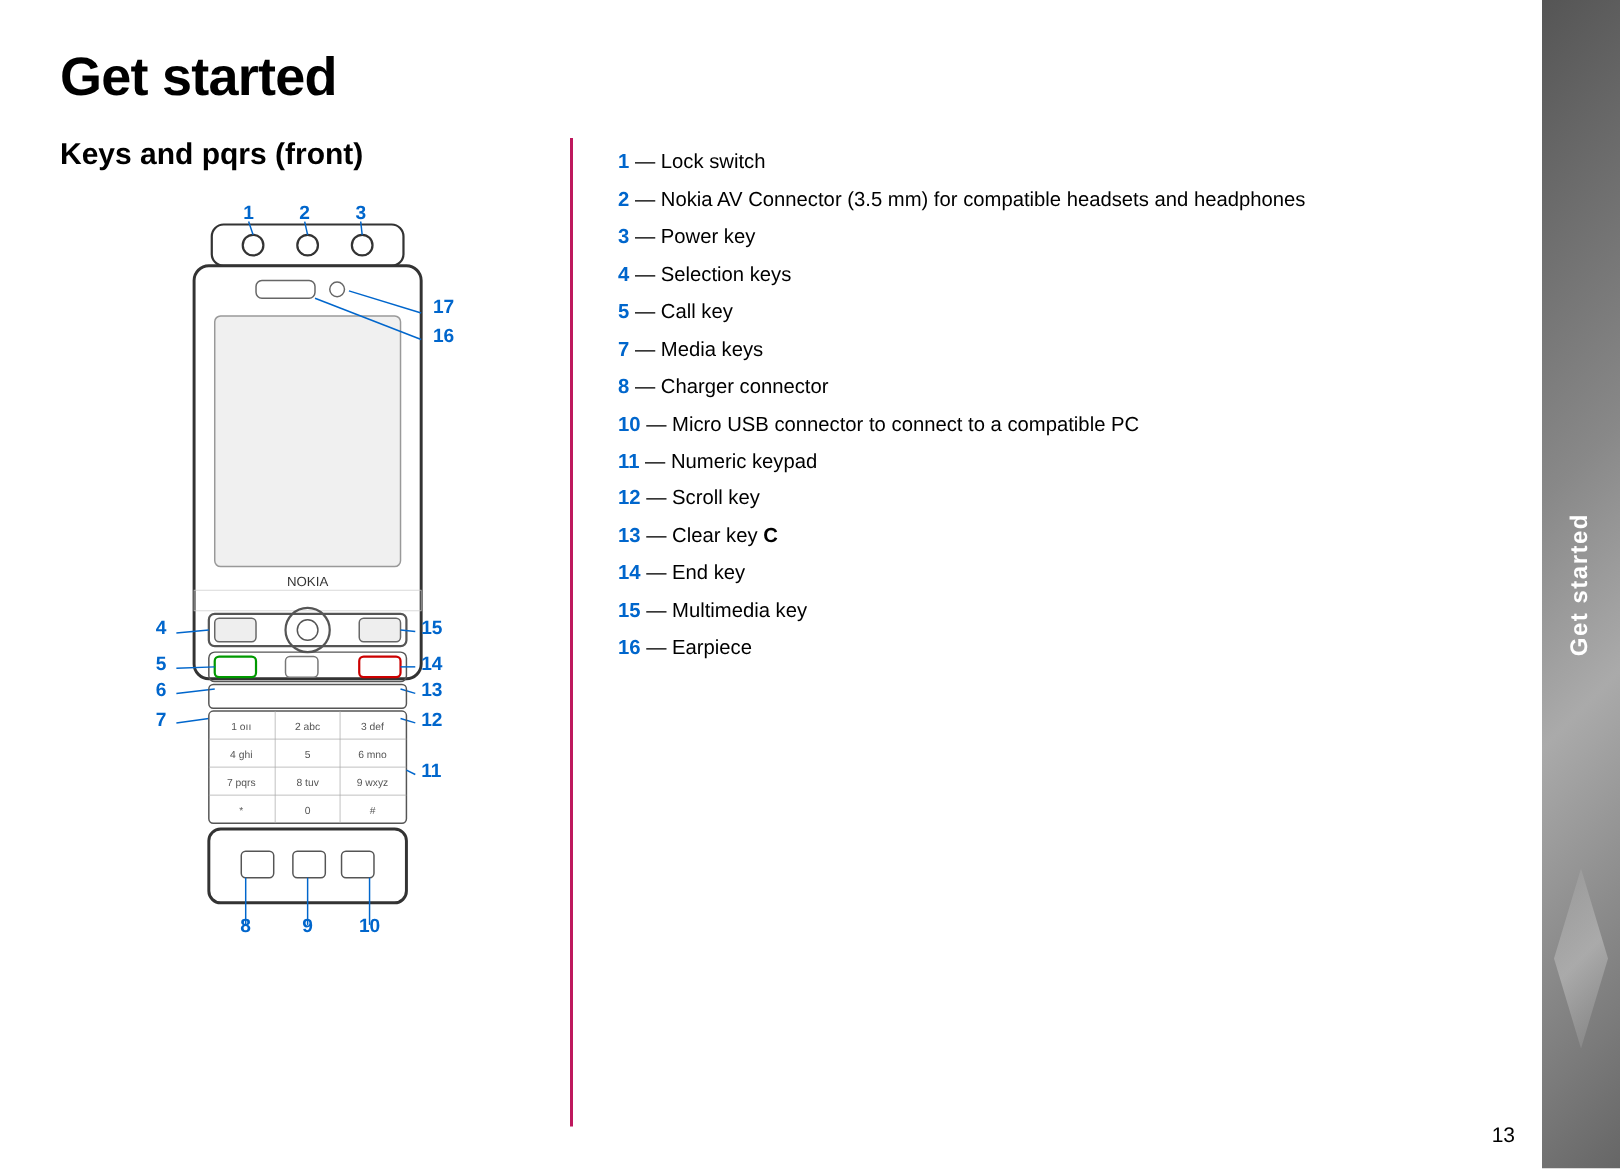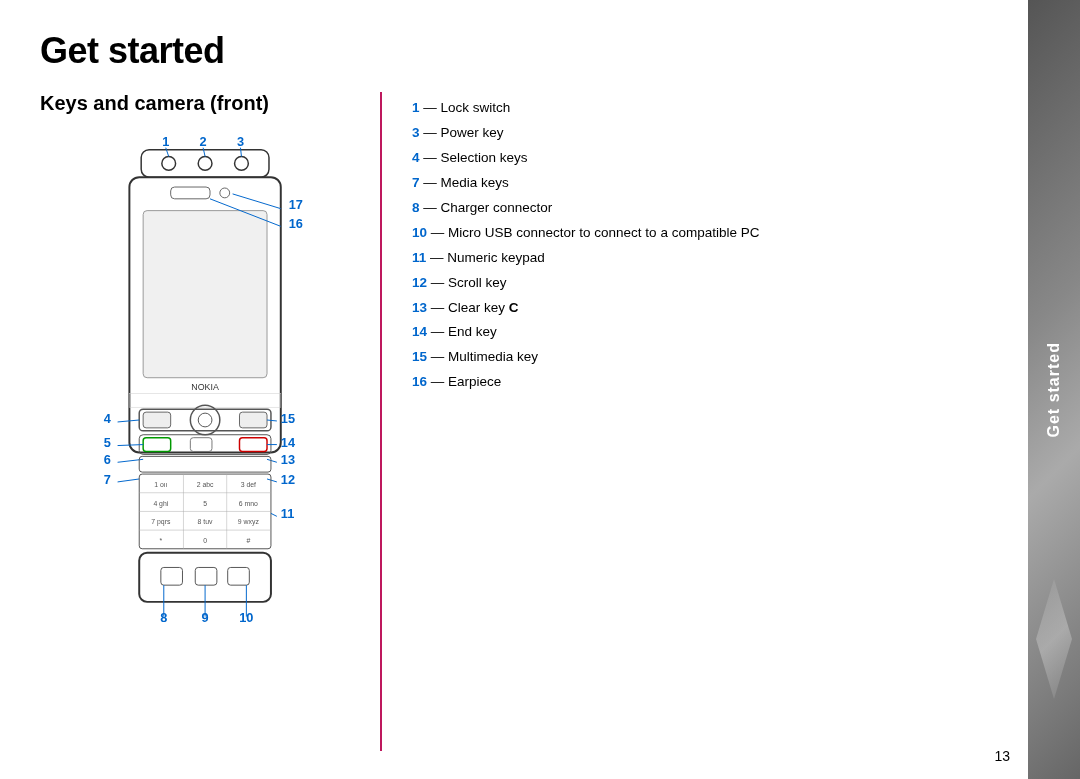--- a/index.html
+++ b/index.html
@@ -169,21 +169,21 @@
     <div class="sidebar-diamond"></div>
   </div>
 
   <div class="main-content">
 
     <h1 class="page-title">Get started</h1>
 
     <div class="two-col">
 
       <div class="left-col">
-        <h2 class="section-title">Keys and camera (front)</h2>
+        <h2 class="section-title">Keys and pqrs (front)</h2>
 
         <div class="phone-diagram">
           <svg class="phone-svg" viewBox="0 0 300 590" xmlns="http://www.w3.org/2000/svg">
 
             <rect x="80" y="20" width="130" height="28" rx="8" fill="none" stroke="#333" stroke-width="1.5"></rect>
 
             <circle cx="108" cy="34" r="7" fill="none" stroke="#333" stroke-width="1.5"></circle>
             <circle cx="145" cy="34" r="7" fill="none" stroke="#333" stroke-width="1.5"></circle>
             <circle cx="182" cy="34" r="7" fill="none" stroke="#333" stroke-width="1.5"></circle>
 
@@ -299,24 +299,30 @@
           </svg>
         </div>
       </div>
 
       <div class="right-col">
         <ul class="key-list">
           <li>
             <span class="key-number">1</span> — Lock switch
           </li>
           <li>
+            <span class="key-number">2</span> — Nokia AV Connector (3.5 mm) for compatible headsets and headphones
+          </li>
+          <li>
             <span class="key-number">3</span> — Power key
           </li>
           <li>
             <span class="key-number">4</span> — Selection keys
+          </li>
+          <li>
+            <span class="key-number">5</span> — Call key
           </li>
           <li>
             <span class="key-number">7</span> — Media keys
           </li>
           <li>
             <span class="key-number">8</span> — Charger connector
           </li>
           <li>
             <span class="key-number">10</span> — Micro USB connector to connect to a compatible PC
           </li>

